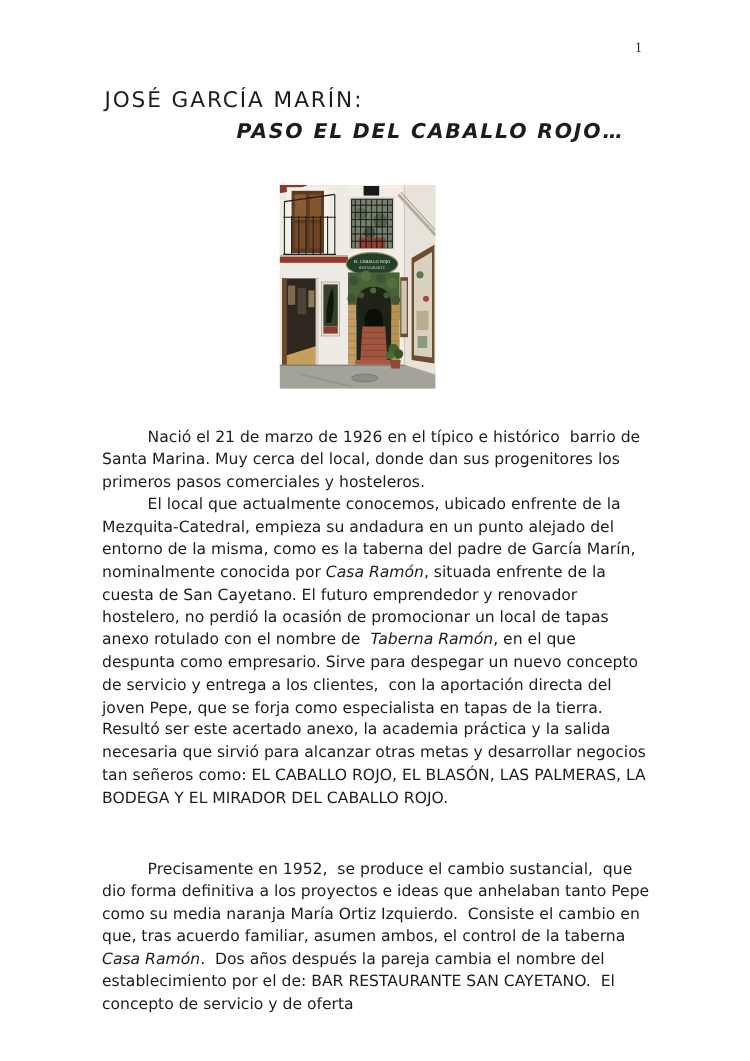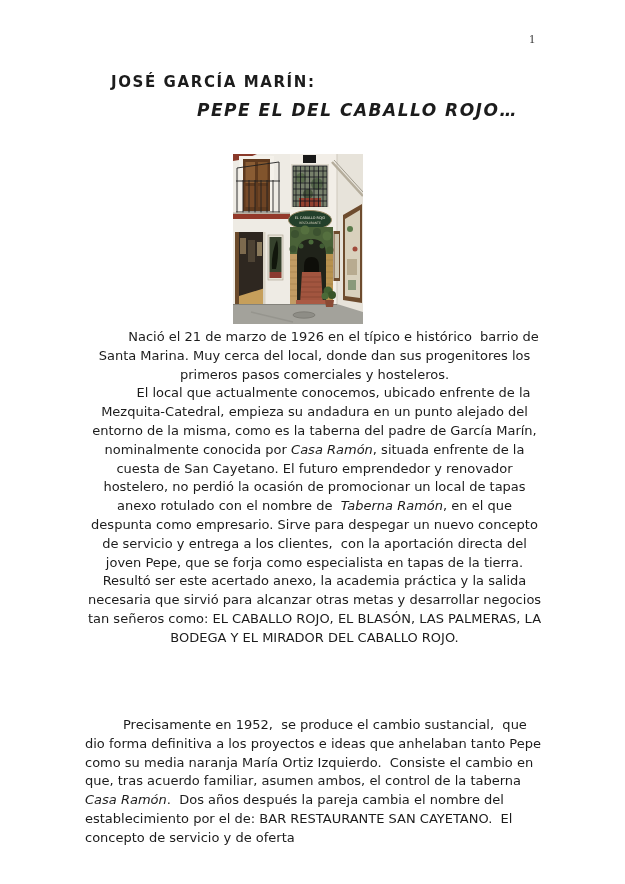--- a/index.html
+++ b/index.html
@@ -6,49 +6,49 @@
   .page{
     position:relative;width:625px;height:884px;background:#ffffff;
     font-family:"DejaVu Sans",sans-serif;color:#1c1c1c;overflow:hidden;
   }
   .page-number{
     position:absolute;top:32px;left:529px;
     font-family:"Liberation Serif",serif;font-size:12px;color:#2f2f2f;
   }
   .doc-title{
     position:absolute;top:73px;left:87px;
-    font-size:15px;font-weight:bold;letter-spacing:1.6px;white-space:nowrap;margin-left:24px;
+    font-size:18px;font-weight:normal;letter-spacing:1.6px;white-space:nowrap;
   }
   .doc-subtitle{
     position:absolute;top:100px;left:197px;
     font-size:17px;font-weight:bold;font-style:italic;letter-spacing:1.5px;white-space:nowrap;
   }
   .photo{position:absolute;top:154px;left:233px;width:130px;height:170px;margin:0;}
   .photo svg{display:block;}
   .body-block{
     position:absolute;left:85px;width:459px;
     font-size:13px;line-height:18.8px;text-align:left;
   }
-  #block1{top:328px;text-align:center;}
+  #block1{top:356px;}
   #block2{top:716px;}
   .para{margin:0;text-indent:38px;white-space:pre-wrap;}
   .section-heading{
     position:absolute;top:647px;left:85px;width:459px;box-sizing:border-box;
     padding-right:64px;text-align:center;font-size:13px;line-height:18.8px;
   }
 </style>
 </head>
 <body>
 
 <div class="page">
 
   <div class="page-number">1</div>
 
   <div class="doc-title">JOSÉ GARCÍA MARÍN:</div>
-  <div class="doc-subtitle">PEPE EL DEL CABALLO ROJO…</div>
+  <div class="doc-subtitle">PASO EL DEL CABALLO ROJO…</div>
 
   <figure class="photo">
     <svg viewBox="0 0 130 170" width="130" height="170">
 
       <rect x="0" y="0" width="130" height="170" fill="#e9e6df"></rect>
 
       <rect x="0" y="0" width="57" height="150" fill="#eeebe4"></rect>
       <polygon points="0,0 24,0 12,5 0,7" fill="#8a3a2a"></polygon>
 
       <g>

